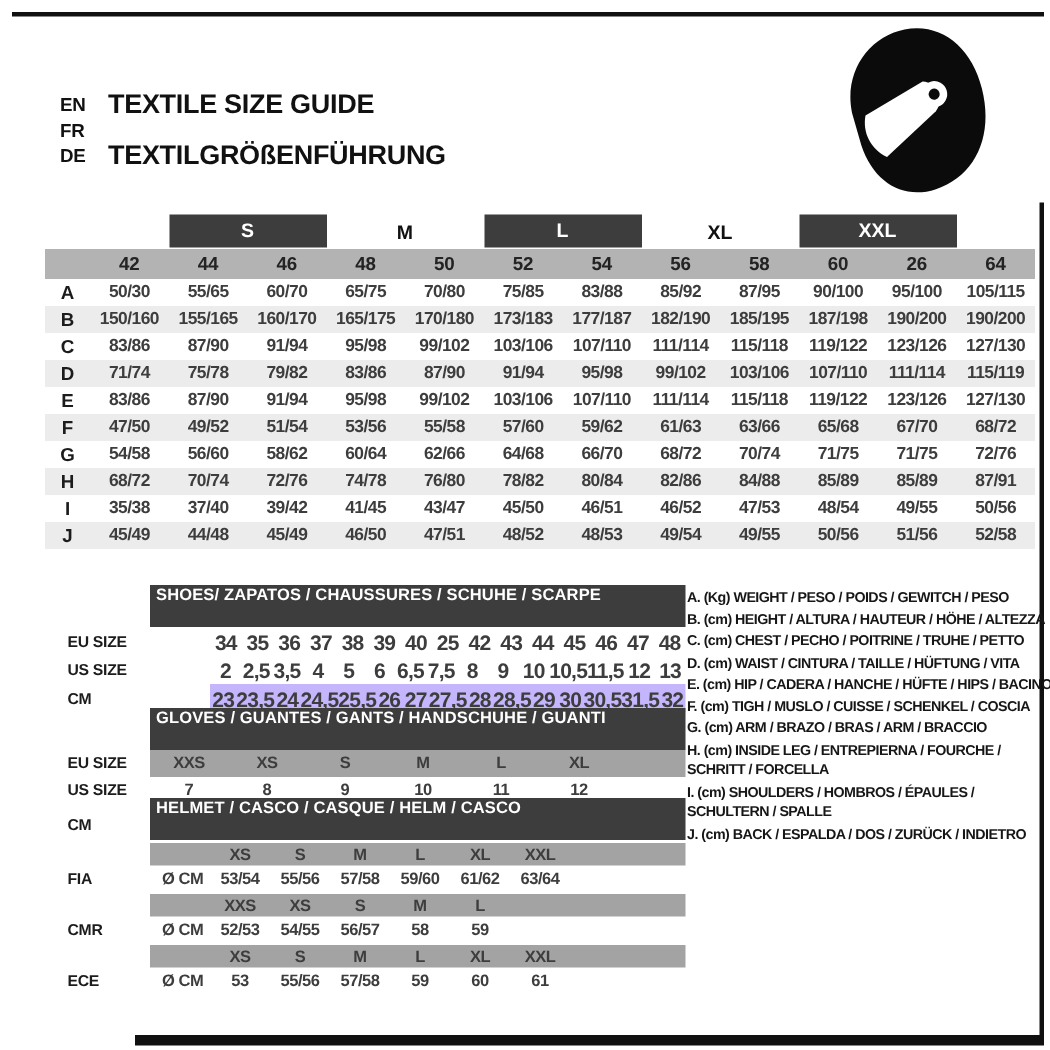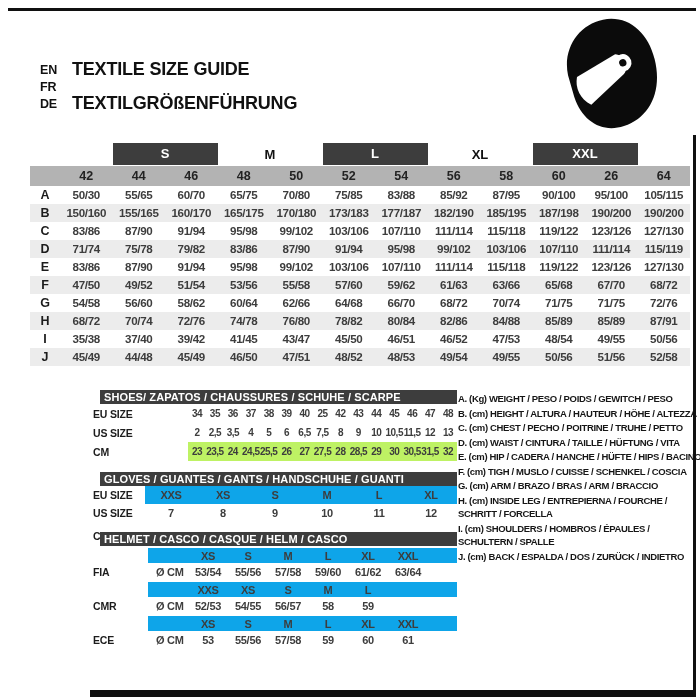--- a/index.html
+++ b/index.html
@@ -24,36 +24,36 @@
   .group.bar{background:#3d3d3d;color:#fff;height:22px;line-height:22px;}
   .size-row{background:#b3b3b3;height:20px;line-height:20px;text-align:center;font-weight:bold;font-size:12.5px;color:#232323;}
   .trow{height:18px;line-height:18px;text-align:center;font-weight:bold;font-size:11.6px;color:#3d3d3d;letter-spacing:-0.35px;}
   .trow.stripe{background:#ececec;}
   .cell.lbl{font-size:12.5px;color:#1c1c1c;letter-spacing:0;}
   
   .btable{left:45px;width:412px;}
   .shoes{top:390px;}
   .gloves{top:472px;}
   .helmetT{top:532px;}
-  .btitle{margin-left:55px;background:#3d3d3d;color:#fff;font-weight:bold;font-size:11px;height:14px;line-height:15px;padding-left:4px;letter-spacing:0.1px;white-space:nowrap;}
+  .btitle{margin-left:55px;background:#3d3d3d;color:#fff;font-weight:bold;font-size:11px;height:28px;line-height:15px;padding-left:4px;letter-spacing:0.1px;white-space:nowrap;}
   .brow{display:flex;align-items:stretch;}
-  .blabel{width:55px;font-weight:bold;font-size:10.5px;color:#1c1c1c;display:flex;align-items:center;letter-spacing:-0.2px;margin-left:48px;}
+  .blabel{width:55px;font-weight:bold;font-size:10.5px;color:#1c1c1c;display:flex;align-items:center;letter-spacing:-0.2px;}
   .bcells{flex:1;display:grid;font-weight:bold;color:#3d3d3d;}
   .bcell,.bunit{display:flex;align-items:center;justify-content:center;white-space:nowrap;}
   .bunit{justify-content:flex-start;padding-left:8px;color:#3d3d3d;}
   .shoes .brow{height:19px;}
-  .shoes .bcells{grid-template-columns:repeat(15,1fr);font-size:10px;letter-spacing:-0.5px;margin-left:40px;}
+  .shoes .bcells{grid-template-columns:repeat(15,1fr);font-size:14px;letter-spacing:-0.5px;margin-left:40px;}
   .gloves .brow{height:18px;}
   .gloves .bcells{grid-template-columns:repeat(6,52px) 1fr;font-size:11px;letter-spacing:-0.3px;}
   .gloves .brow.gap{margin-top:5px;}
   .helmetT .brow.szrow{height:15px;margin-top:2px;}
   .helmetT .brow.valrow{height:17px;text-align:center;}
   .helmetT .bcells{grid-template-columns:40px repeat(6,40px) 1fr;font-size:11px;letter-spacing:-0.3px;}
-  .brow.shade .bcells{background:#bef264;}
-  .brow.shade2 .bcells{background:#0ea5e9;}
+  .brow.shade .bcells{background:#c4b5fd;}
+  .brow.shade2 .bcells{background:#a3a3a3;}
   
   .legend{left:458px;top:392px;width:245px;}
   .legend-item{font-weight:bold;font-size:9.5px;color:#161616;line-height:13.5px;margin-bottom:1px;letter-spacing:-0.35px;}
 </style>
 </head>
 <body>
 
 <div class="abs top-line"></div>
 <div class="abs right-line"></div>
 <div class="abs bottom-bar"></div>

